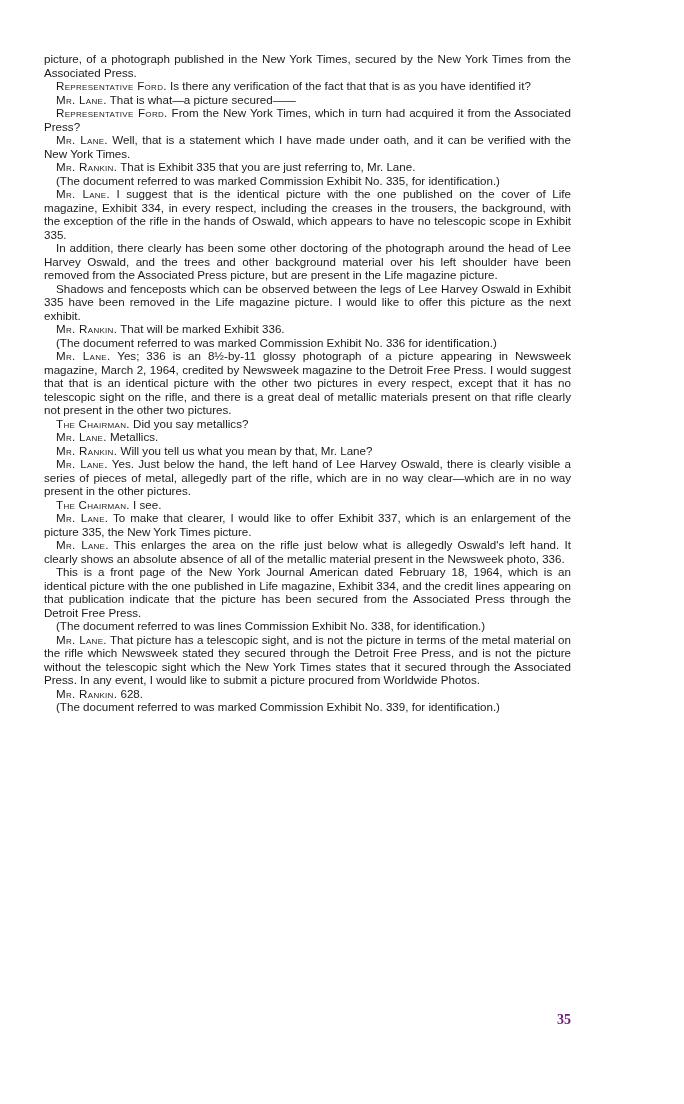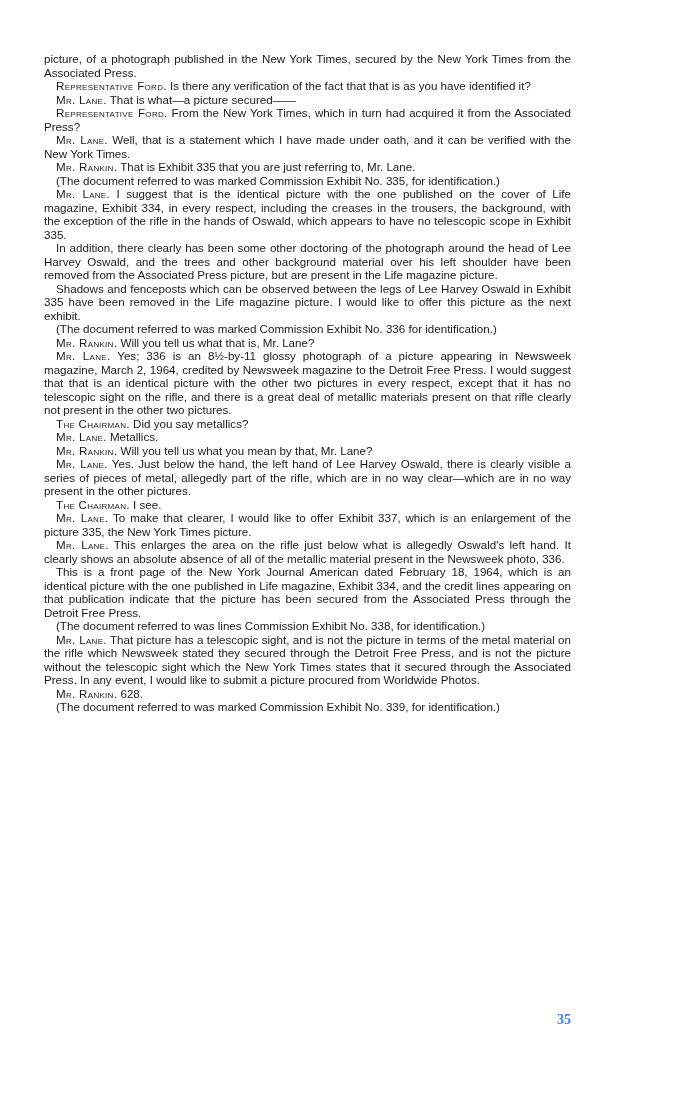--- a/index.html
+++ b/index.html
@@ -24,39 +24,39 @@
   .speaker { font-variant: small-caps; letter-spacing: 0.3px; }
   .page-number {
     position: absolute;
     left: 520px;
     width: 51px;
     top: 1012px;
     text-align: right;
     font-family: "Liberation Serif", "DejaVu Serif", serif;
     font-weight: bold;
     font-size: 14px;
-    color: #3b82f6;
+    color: #701a75;
   }
 </style>
 </head>
 <body>
 
 <div class="page">
   <p class="cont"><span>picture, of a photograph published in the New York Times, secured by the New York Times from the Associated Press.</span></p>
   <p><span class="speaker">Representative Ford.</span><span> Is there any verification of the fact that that is as you have identified it?</span></p>
   <p><span class="speaker">Mr. Lane.</span><span> That is what—a picture secured——</span></p>
   <p><span class="speaker">Representative Ford.</span><span> From the New York Times, which in turn had acquired it from the Associated Press?</span></p>
   <p><span class="speaker">Mr. Lane.</span><span> Well, that is a statement which I have made under oath, and it can be verified with the New York Times.</span></p>
   <p><span class="speaker">Mr. Rankin.</span><span> That is Exhibit 335 that you are just referring to, Mr. Lane.</span></p>
   <p><span>(The document referred to was marked Commission Exhibit No. 335, for identification.)</span></p>
   <p><span class="speaker">Mr. Lane.</span><span> I suggest that is the identical picture with the one published on the cover of Life magazine, Exhibit 334, in every respect, including the creases in the trousers, the background, with the exception of the rifle in the hands of Oswald, which appears to have no telescopic scope in Exhibit 335.</span></p>
   <p><span>In addition, there clearly has been some other doctoring of the photograph around the head of Lee Harvey Oswald, and the trees and other background material over his left shoulder have been removed from the Associated Press picture, but are present in the Life magazine picture.</span></p>
   <p><span>Shadows and fenceposts which can be observed between the legs of Lee Harvey Oswald in Exhibit 335 have been removed in the Life magazine picture.  I would like to offer this picture as the next exhibit.</span></p>
+  <p><span class="speaker">Mr. Rankin.</span><span> That will be marked Exhibit 336.</span></p>
   <p><span>(The document referred to was marked Commission Exhibit No. 336 for identification.)</span></p>
-  <p><span class="speaker">Mr. Rankin.</span><span> Will you tell us what that is, Mr. Lane?</span></p>
   <p><span class="speaker">Mr. Lane.</span><span> Yes; 336 is an 8½-by-11 glossy photograph of a picture appearing in Newsweek magazine, March 2, 1964, credited by Newsweek magazine to the Detroit Free Press.  I would suggest that that is an identical picture with the other two pictures in every respect, except that it has no telescopic sight on the rifle, and there is a great deal of metallic materials present on that rifle clearly not present in the other two pictures.</span></p>
   <p><span class="speaker">The Chairman.</span><span> Did you say metallics?</span></p>
   <p><span class="speaker">Mr. Lane.</span><span> Metallics.</span></p>
   <p><span class="speaker">Mr. Rankin.</span><span> Will you tell us what you mean by that, Mr. Lane?</span></p>
   <p><span class="speaker">Mr. Lane.</span><span> Yes.  Just below the hand, the left hand of Lee Harvey Oswald, there is clearly visible a series of pieces of metal, allegedly part of the rifle, which are in no way clear—which are in no way present in the other pictures.</span></p>
   <p><span class="speaker">The Chairman.</span><span> I see.</span></p>
   <p><span class="speaker">Mr. Lane.</span><span> To make that clearer, I would like to offer Exhibit 337, which is an enlargement of the picture 335, the New York Times picture.</span></p>
   <p><span class="speaker">Mr. Lane.</span><span> This enlarges the area on the rifle just below what is allegedly Oswald's left hand.  It clearly shows an absolute absence of all of the metallic material present in the Newsweek photo, 336.</span></p>
   <p><span>This is a front page of the New York Journal American dated February 18, 1964, which is an identical picture with the one published in Life magazine, Exhibit 334, and the credit lines appearing on that publication indicate that the picture has been secured from the Associated Press through the Detroit Free Press.</span></p>
   <p><span>(The document referred to was lines Commission Exhibit No. 338, for identification.)</span></p>

